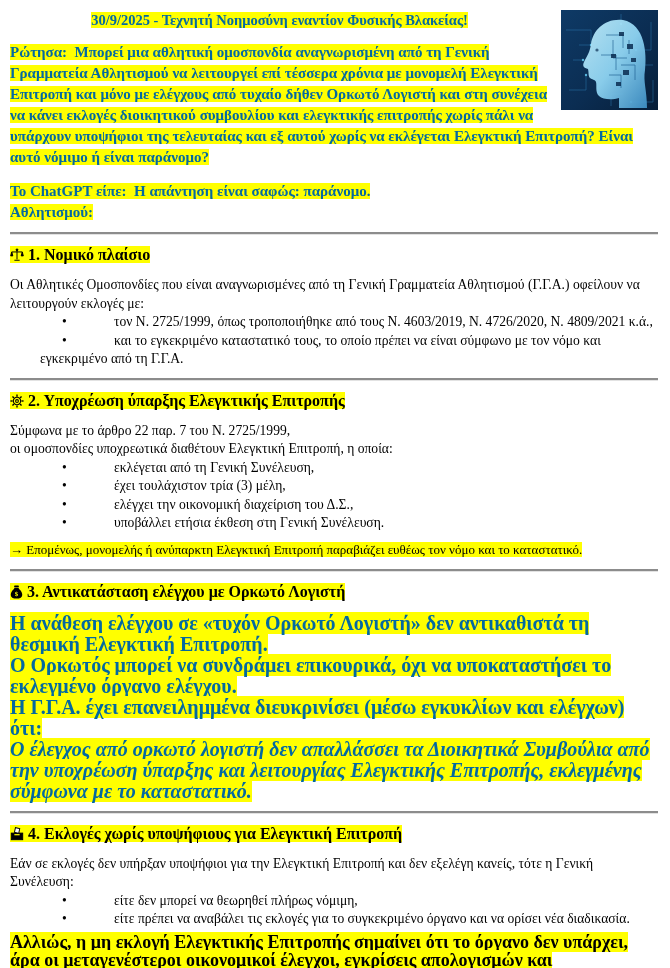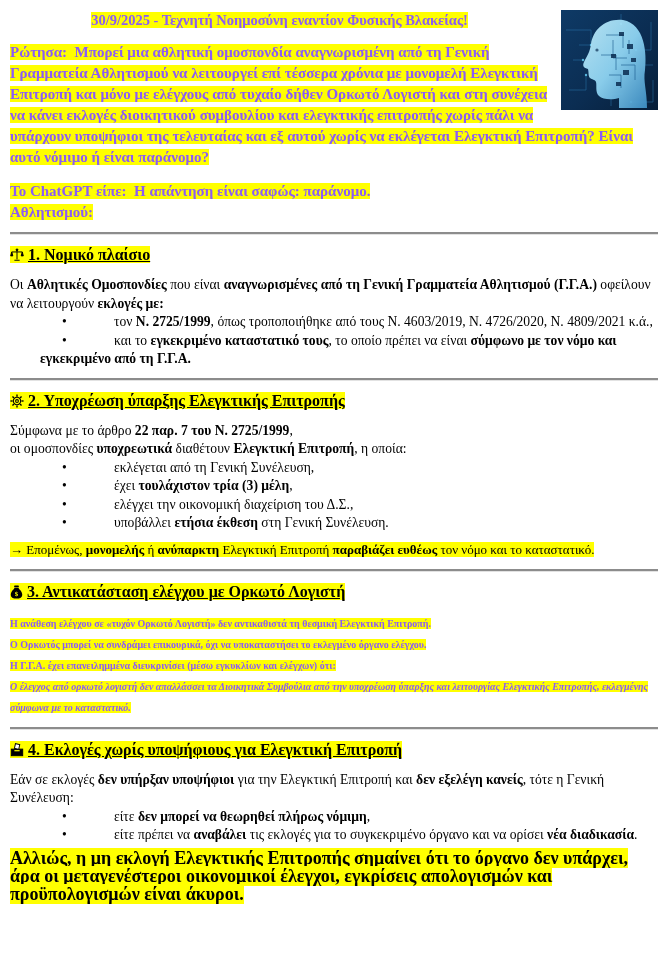--- a/index.html
+++ b/index.html
@@ -5,22 +5,22 @@
   * { margin:0; padding:0; box-sizing:border-box; }
   html,body { background:#ffffff; }
   body {
     width:670px; height:968px; overflow:hidden;
     font-family:"Liberation Serif", serif;
     color:#000;
   }
   .page { padding:10px 12px 0 10px; }
 
   .hl { background:#ffff00; }
-  .blue { color:#8b5cf6; }
-  b, .b { font-weight:bold;text-align:right; }
+  .blue { color:#0369a1; }
+  b, .b { font-weight:normal;text-align:right; }
   .i { font-style:italic; }
 
   
   .date-line { text-align:center; font-size:14.5px; font-weight:bold; line-height:21px; margin-bottom:11px; }
   .doc-title { text-align:center; font-size:20px; font-weight:bold; line-height:27px; margin-bottom:16px; }
 
   
   .ai-image {
     float:right; width:97px; height:100px; margin:0 0 8px 12px;
     display:block;
@@ -30,35 +30,35 @@
   .question { font-size:15px; font-weight:bold; line-height:21px; margin-bottom:13px; }
   .answer-line { font-size:15px; font-weight:bold; line-height:21px; }
 
   hr.rule {
     clear:both; border:none; height:0;
     border-top:2px solid #8c8c8c; border-bottom:1px solid #e2e2e2;
     margin:9px 0 8px 0;
   }
 
   
-  .sec-heading { font-size:16px; line-height:23px; margin:2px 0 8px 0; font-weight:bold;text-decoration:underline; }
+  .sec-heading { font-size:16px; line-height:23px; margin:2px 0 8px 0; font-weight:bold; }
   .sec-heading .icon { display:inline-block; vertical-align:-2px; margin-right:4px; }
 
   
   .body-text { font-size:13.6px; line-height:18.5px; }
   .para { margin:0; }
   ul.bullets { list-style:none; margin:0 0 2px 0; }
   ul.bullets li { padding-left:30px; }
   ul.bullets .bullet {
     display:inline-block; width:74px; padding-left:22px;
   }
 
   
   .conclusion { font-size:13px; line-height:21px; margin:6px 0 2px 0; }
-  .s3-block { font-size:10px; font-weight:bold; line-height:21px; margin:2px 0; }
+  .s3-block { font-size:20px; font-weight:bold; line-height:21px; margin:2px 0; }
   .s3-line { display:block; }
   .final-block { font-size:18px; font-weight:bold; line-height:18px; margin-top:4px; }
 
   svg text { font-family:"Liberation Serif", serif; }
 </style>
 </head>
 <body>
 
 <div class="page">
 

